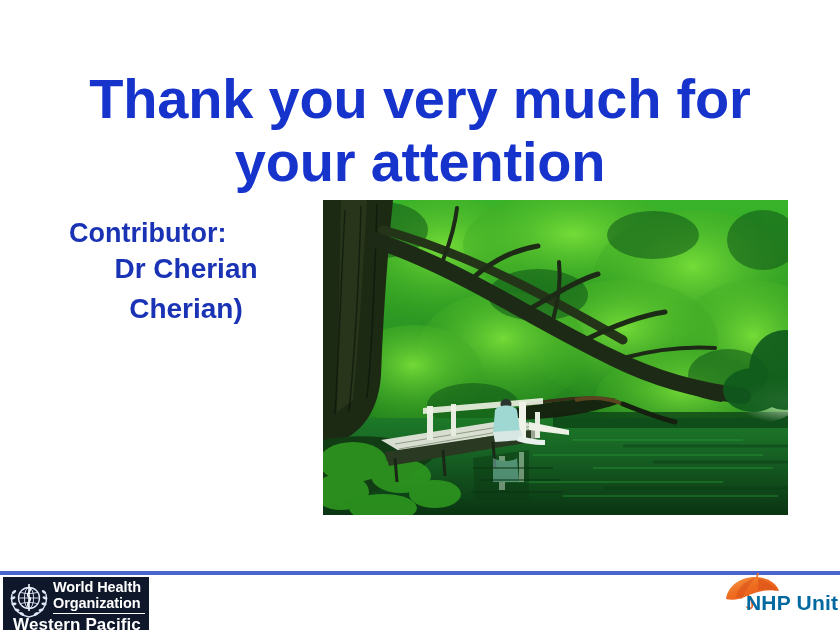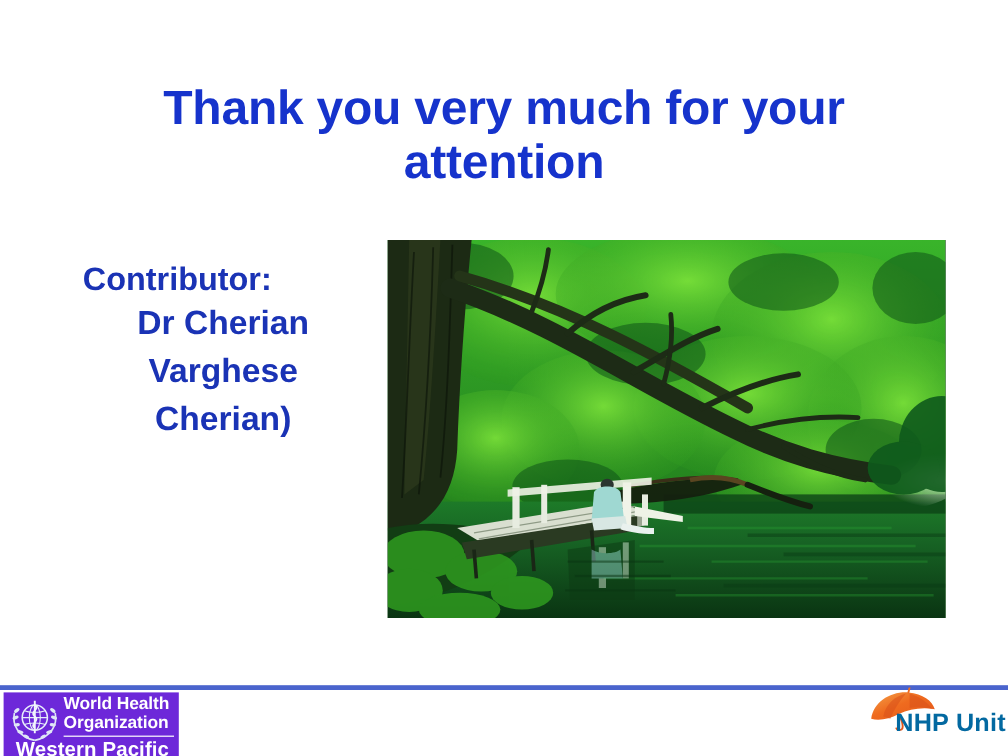--- a/index.html
+++ b/index.html
@@ -24,21 +24,21 @@
     background: #ffffff;
   }
 
   
   #slide-title {
     position: absolute;
     left: 60px;
     top: 68px;
     width: 720px;
     text-align: center;
-    font-size: 40px;
+    font-size: 56px;
     font-weight: bold;
     line-height: 1.12;
     letter-spacing: -0.2px;
     color: #1633cc;
   }
 
   
   #contributor-block {
     position: absolute;
     left: 55px;
@@ -82,21 +82,21 @@
     background: #4a64cd;
   }
 
   
   #who-logo {
     position: absolute;
     left: 3px;
     top: 577px;
     width: 146px;
     height: 53px;
-    background: #6d28d9;
+    background: #0f172a;
     overflow: hidden;
   }
   #who-emblem {
     position: absolute;
     left: 5px;
     top: 3px;
     width: 42px;
     height: 40px;
   }
   #who-emblem svg { display:block; width:42px; height:40px; }
@@ -162,21 +162,20 @@
 <body>
 
 <div id="slide">
 
   <div id="slide-title">Thank you very much for your attention</div>
 
   <div id="contributor-block">
     <div id="contributor-label">Contributor:</div>
     <div id="contributor-name">
       <span class="contrib-line">Dr Cherian</span>
-      <span class="contrib-line">Varghese</span>
       <span class="contrib-line">Cherian)</span>
     </div>
   </div>
 
   <div id="photo">
     <svg viewBox="0 0 465 315" preserveAspectRatio="none">
       <defs>
         <linearGradient id="skyG" x1="0" y1="0" x2="0" y2="1">
           <stop offset="0%" stop-color="#39b42a"></stop>
           <stop offset="100%" stop-color="#1a6b19"></stop>

